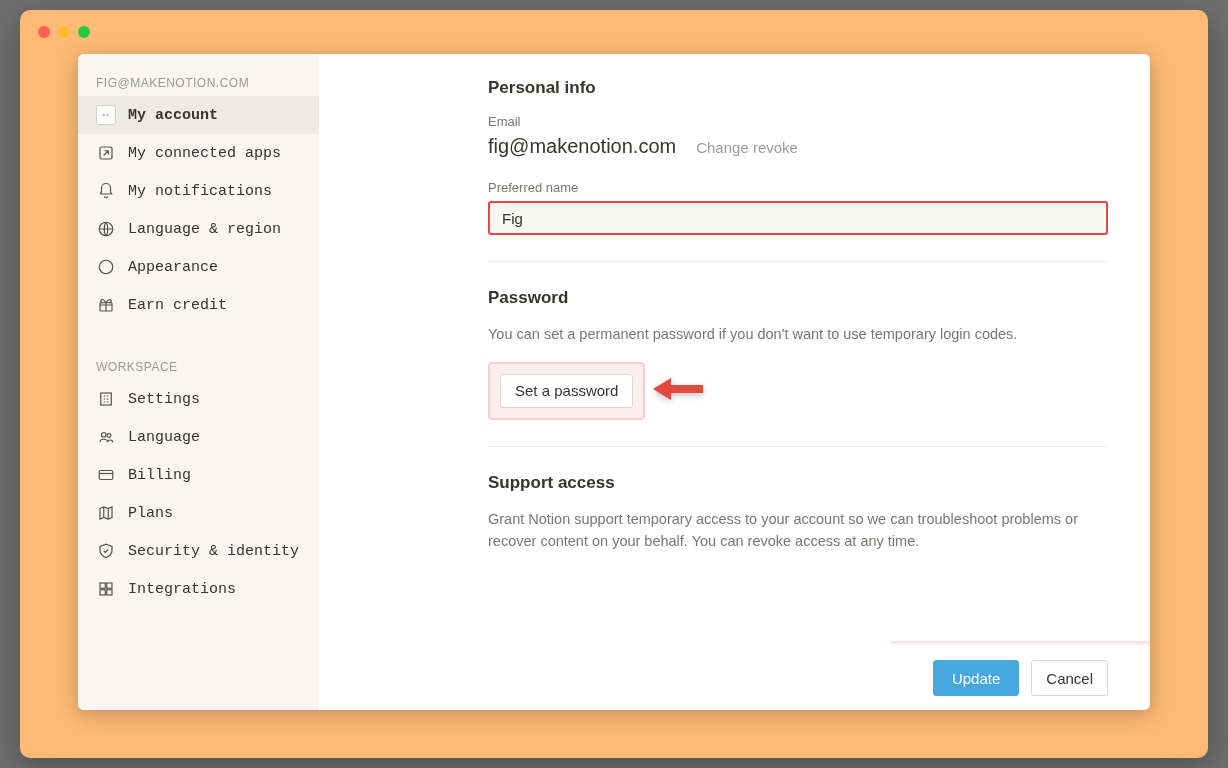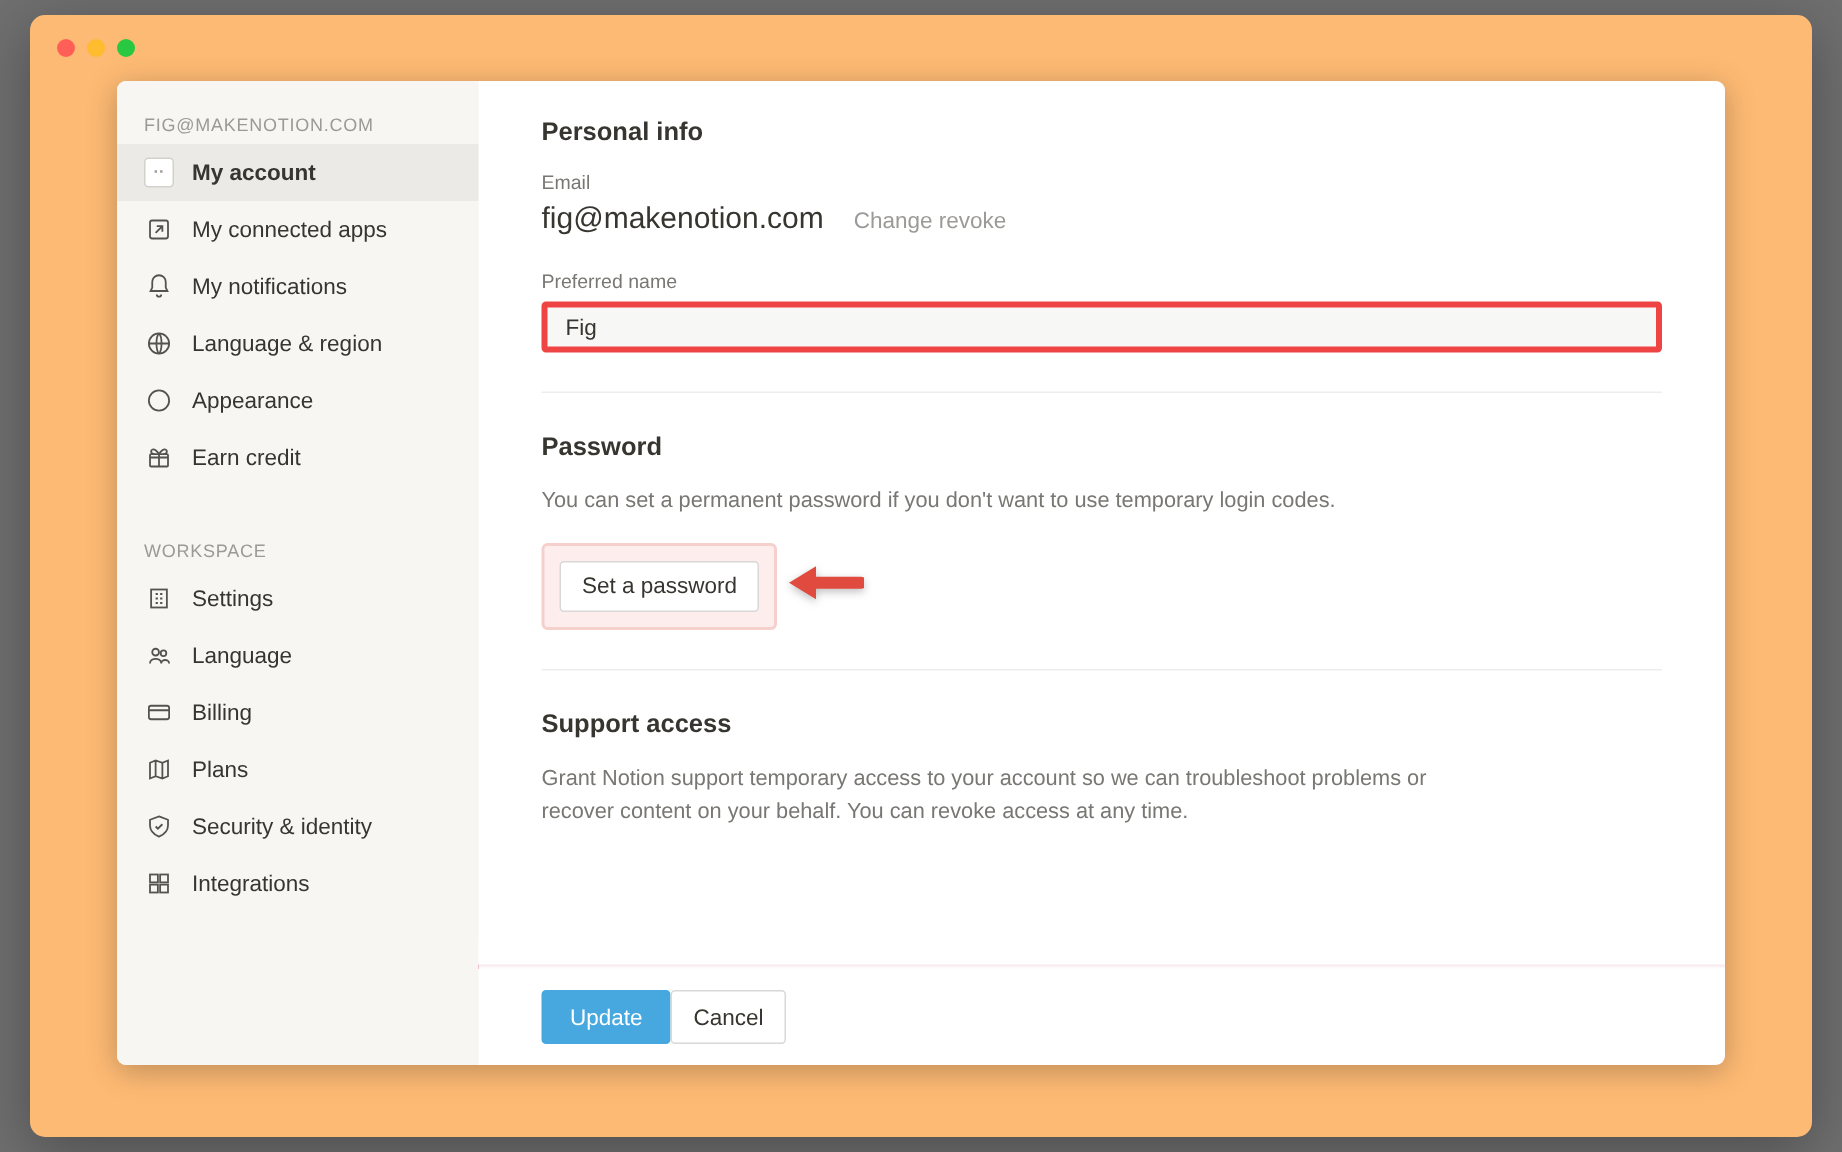--- a/index.html
+++ b/index.html
@@ -69,21 +69,21 @@
     align-items: center;
     height: 38px;
     padding: 0 18px;
     gap: 12px;
     cursor: pointer;
   }
   .nav-item.active {
     background: #ebeae7;
     font-weight: 600;
   }
-  .nav-label { flex: 1; }
+  .nav-label { flex: 1; font-family: Liberation Mono, monospace; }
   .nav-icon {
     width: 20px;
     height: 20px;
     display: flex;
     align-items: center;
     justify-content: center;
     color: #37352f;
   }
   .nav-icon svg { width: 18px; height: 18px; stroke: #55534f; fill: none; stroke-width: 1.6; }
   .avatar-icon {
@@ -99,20 +99,21 @@
     color: #9b9a97;
   }
   .nav-gap { height: 28px; }
 
   
   .main {
     flex: 1;
     position: relative;
     display: flex;
     flex-direction: column;
+    align-items: flex-end;
   }
   .content {
     flex: 1;
     overflow: hidden;
     padding: 24px 42px 0 42px;
     color: #37352f;
   }
   h3.section-title {
     font-size: 17px;
     font-weight: 600;
@@ -136,21 +137,21 @@
     color: #37352f;
   }
   .link-text {
     font-size: 15px;
     color: #9b9a97;
     cursor: pointer;
   }
   .text-field {
     width: 100%;
     height: 34px;
-    border: 4px solid #ef4444;
+    border: 2px solid #ef4444;
     background: #f7f7f5;
     border-radius: 3px;
     padding: 0 12px;
     font-size: 15px;
     color: #37352f;
   }
   hr.divider {
     border: none;
     border-top: 1px solid #ededec;
     margin: 26px 0;
@@ -187,23 +188,24 @@
     position: absolute;
     left: 100%;
     top: 50%;
     transform: translateY(-50%);
     margin-left: 8px;
     pointer-events: none;
   }
   .arrow svg { filter: drop-shadow(0 2px 3px rgba(0,0,0,0.25)); }
 
   .footer {
-    border-top: 3px solid #be185d;
+    border-top: 5px solid #be185d;
     padding: 14px 42px;
     display: flex;
+    gap: 12px;
   }
   .btn.primary {
     background: #46a8df;
     border-color: #46a8df;
     color: #fff;
     font-weight: 500;
     padding: 0 18px;
     height: 36px;
   }
   .btn.secondary { height: 36px; }

